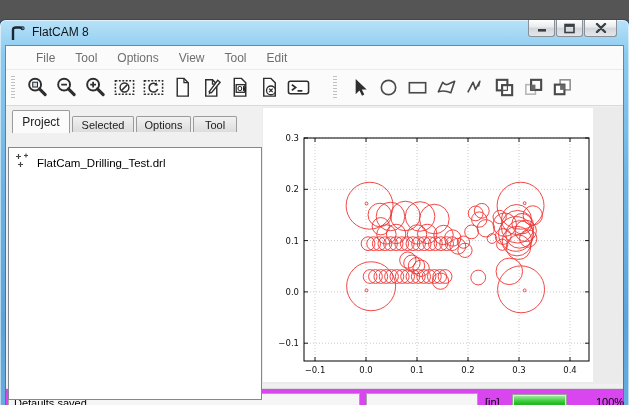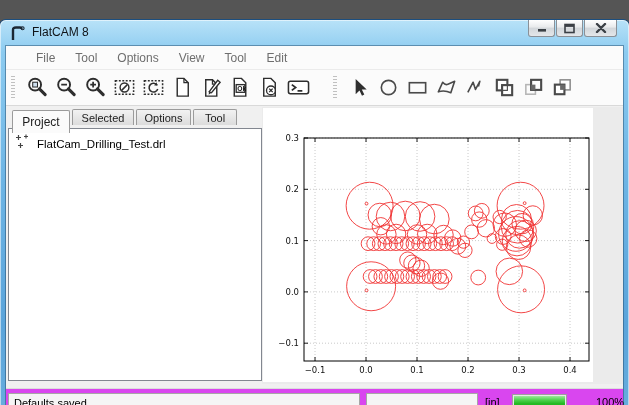--- a/index.html
+++ b/index.html
@@ -36,31 +36,31 @@
   .toolbar{position:absolute;left:0;top:24px;width:100%;height:36px;background:#fbfbfb;
     border-bottom:1px solid #d9d9d9;display:flex;align-items:center;}
   .tb-handle{width:4px;height:24px;margin:0 8px 0 5px;
     background:repeating-linear-gradient(180deg,#c0c0c0 0 1px,transparent 1px 3px);}
   .tb-handle.second{margin-left:20px;}
   .tbtn{width:26px;height:28px;border:none;background:transparent;padding:1px;margin:0 1.5px;
     display:flex;align-items:center;justify-content:center;}
   .tbtn svg{display:block;}
   
   .tabs{position:absolute;left:2px;top:60px;height:23px;width:260px;}
-  .tab{position:absolute;top:3px;height:16px;font-size:11px;color:#1c1c1c;
+  .tab{position:absolute;top:10px;height:16px;font-size:11px;color:#1c1c1c;
     background:linear-gradient(180deg,#f2f2f2,#dcdcdc);
     border:1px solid #9b9b9b;border-bottom:none;border-radius:2px 2px 0 0;
     display:flex;align-items:center;justify-content:center;}
   .tab.active{top:4px;height:23px;background:#fbfbfb;z-index:3;font-size:12px;}
   .tab-project{left:4px;width:58px;}
   .tab-selected{left:64px;width:62px;}
   .tab-options{left:128px;width:55px;}
   .tab-tool{left:185px;width:44px;}
   
-  .tree{position:absolute;left:2px;top:82px;width:254px;height:253px;background:#ffffff;
+  .tree{position:absolute;left:2px;top:101px;width:254px;height:253px;background:#ffffff;
     border:1px solid #828790;z-index:2;}
   .tree-item{display:flex;align-items:center;gap:6px;padding:5px 4px 0 6px;}
   .tree-item span.lbl{font-size:11.5px;color:#000;}
   
   .plotpanel{position:absolute;left:256px;top:61px;width:361px;height:277px;background:#ebebeb;}
   .canvas{position:absolute;left:1px;top:1px;width:330px;height:274px;background:#ffffff;}
   
   .statusbar{position:absolute;left:0;top:342px;width:100%;height:44px;background:#d946ef;
     border-top:1px solid #dcdcdc;font-size:11px;color:#000;}
   .spanel{position:absolute;top:4px;height:19px;background:#f5f5f5;

